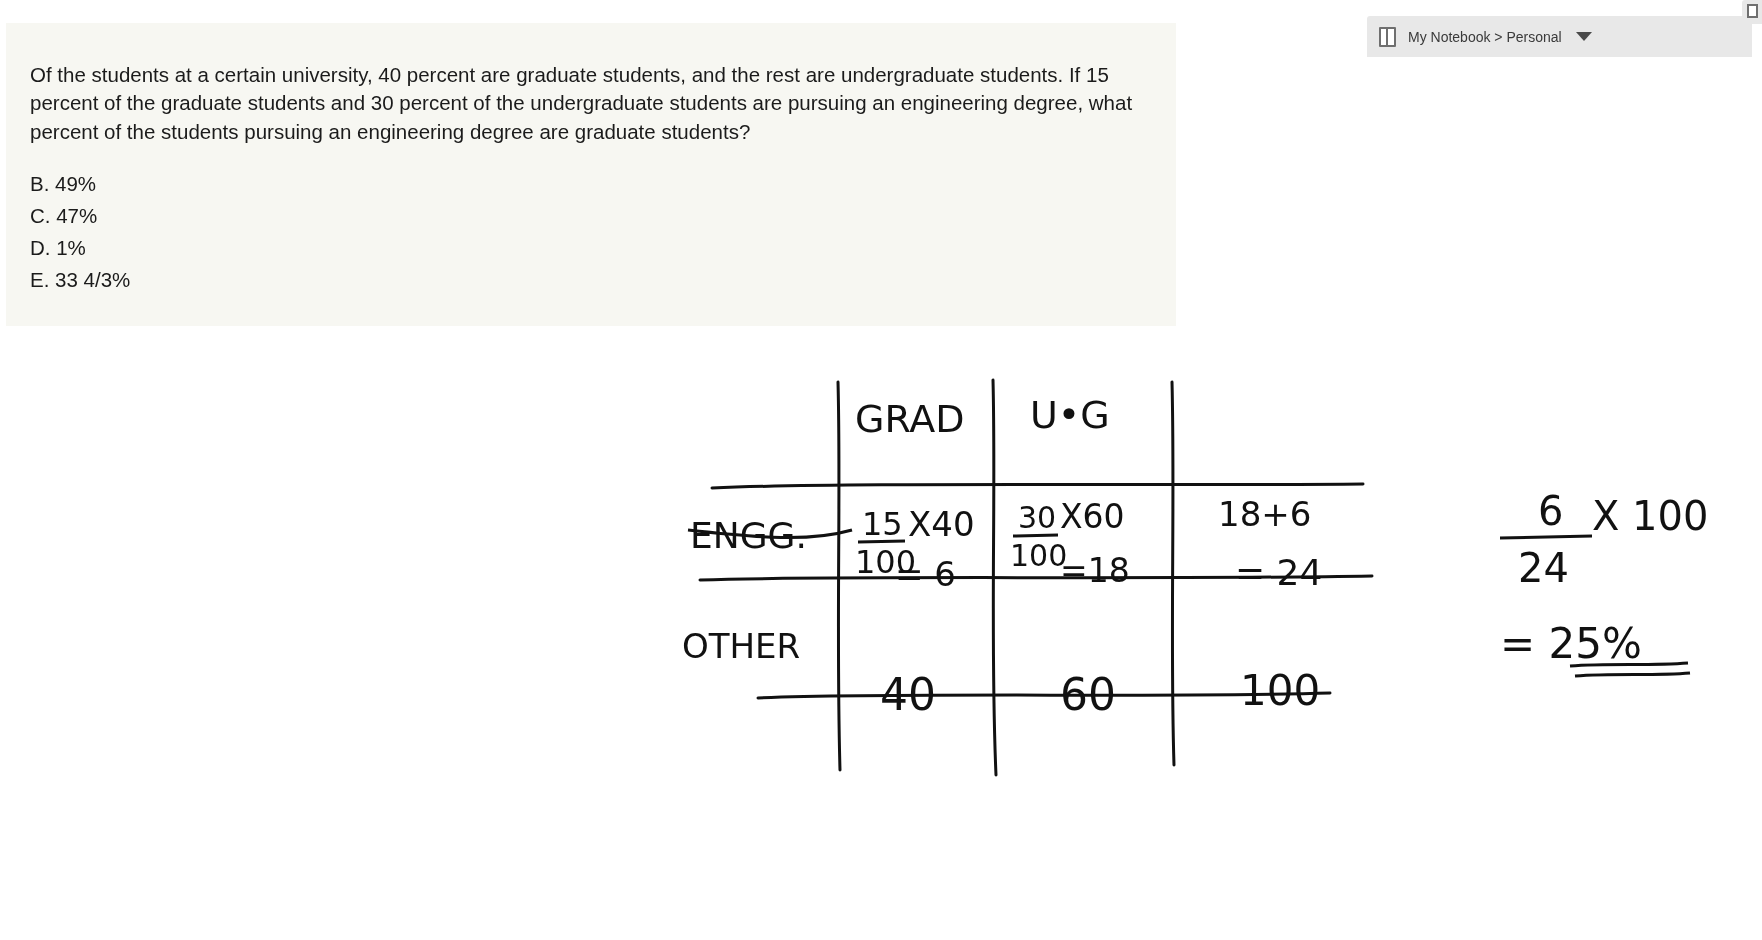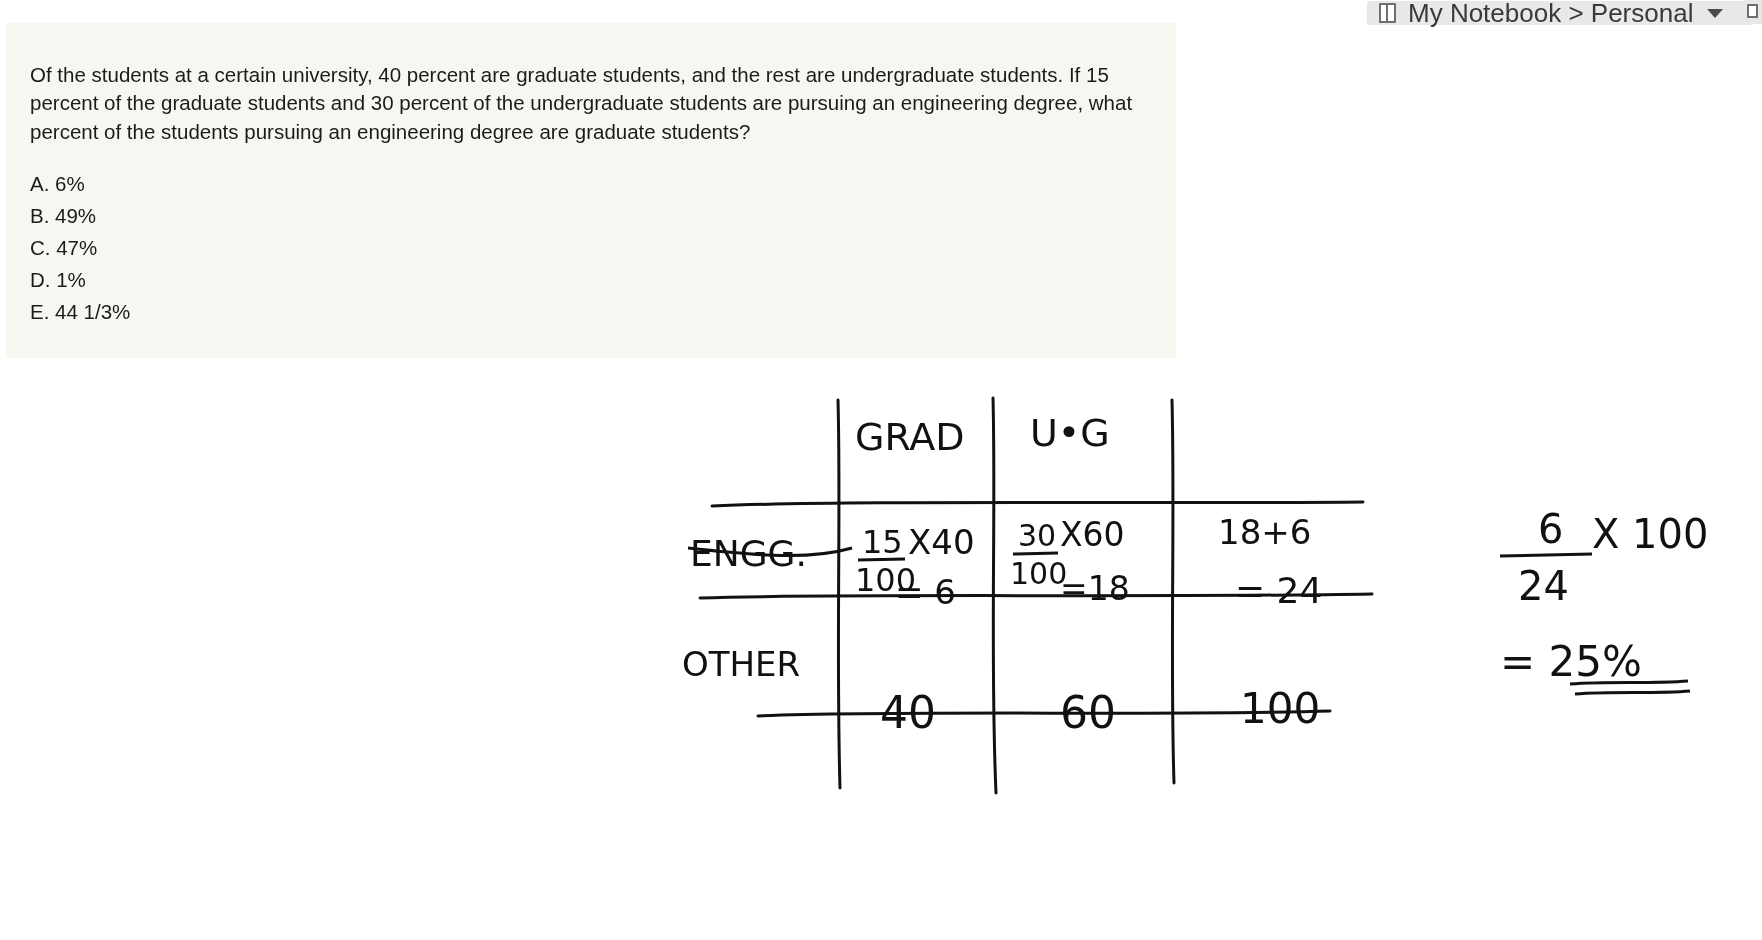--- a/index.html
+++ b/index.html
@@ -15,32 +15,32 @@
   #root {
     position: relative;
     width: 1762px;
     height: 940px;
     background: #ffffff;
   }
 
   
   .notebook-bar {
     position: absolute;
-    top: 1px;
+    top: 16px;
     left: 1367px;
     width: 385px;
-    height: 24px;
+    height: 41px;
     background: #e8e8e8;
     border-radius: 3px 3px 0 0;
     display: flex;
     align-items: center;
     padding: 0 10px;
     box-sizing: border-box;
     color: #3a3a3a;
-    font-size: 26px;
+    font-size: 14px;
   }
   .notebook-icon {
     width: 22px;
     height: 24px;
     margin-right: 9px;
     position: relative;
     flex: none;
   }
   .notebook-icon .book {
     position: absolute;
@@ -115,21 +115,21 @@
   .choice {
     font-size: 20.5px;
     line-height: 1.37;
     margin: 0 0 4px 0;
   }
 
   
   .handwriting {
     position: absolute;
     left: 0;
-    top: 388px;
+    top: 370px;
     width: 1714px;
     height: 470px;
   }
   .handwriting svg {
     display: block;
   }
   .hw-text {
     font-family: "DejaVu Sans", sans-serif;
     fill: #111111;
   }
@@ -146,25 +146,24 @@
     </div>
     <div class="notebook-title">My Notebook &gt; Personal</div>
     <div class="chevron-down"></div>
   </div>
   <div class="edge-tab">
     <div class="glyph"></div>
   </div>
 
   <div class="question-panel">
     <p class="question-stem">Of the students at a certain university, 40 percent are graduate students, and the rest are undergraduate students. If 15 percent of the graduate students and 30 percent of the undergraduate students are pursuing an engineering degree, what percent of the students pursuing an engineering degree are graduate students?</p>
-    <div class="choice">A. 6%</div>
     <div class="choice">B. 49%</div>
     <div class="choice">C. 47%</div>
     <div class="choice">D. 1%</div>
-    <div class="choice">E. 44 1/3%</div>
+    <div class="choice">E. 33 4/3%</div>
   </div>
 
   <div class="handwriting">
     <svg width="1762" height="470" viewBox="0 0 1762 470" xmlns="http://www.w3.org/2000/svg">
       <g fill="none" stroke="#111111" stroke-width="3" stroke-linecap="round">
 
         <path d="M838 12 C 841 120, 836 260, 840 400"></path>
         <path d="M993 10 C 996 130, 990 270, 996 405"></path>
         <path d="M1172 12 C 1175 130, 1170 270, 1174 395"></path>
 

